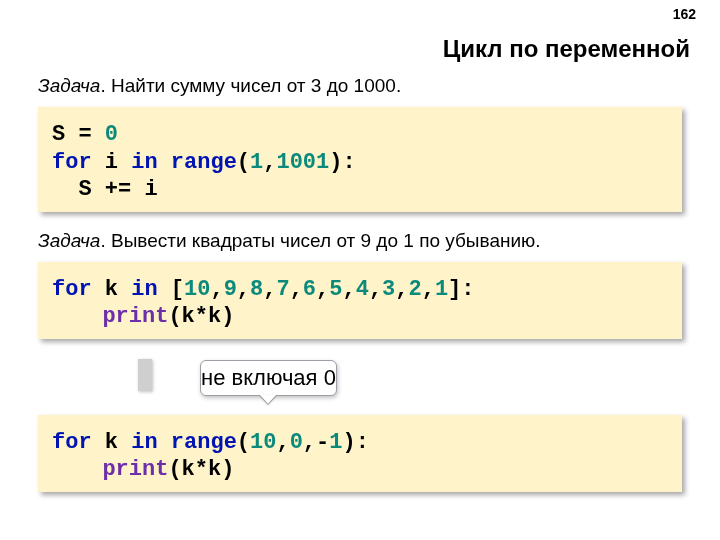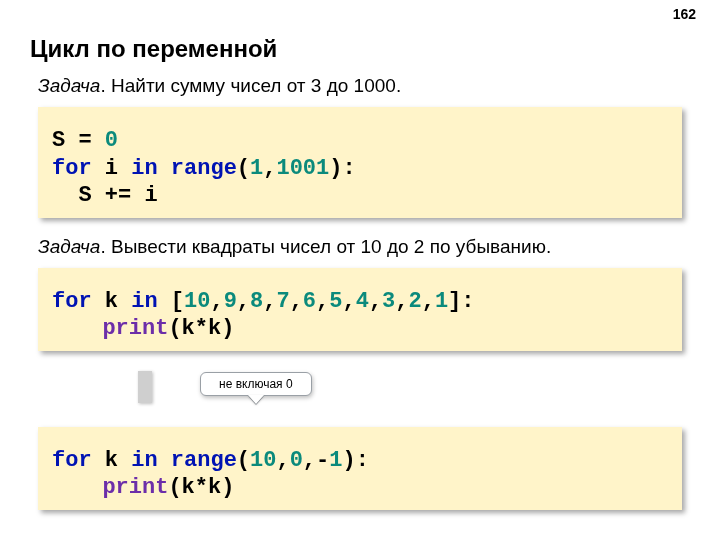--- a/index.html
+++ b/index.html
@@ -17,30 +17,31 @@
     top: 6px;
     right: 24px;
     font-size: 14px;
     font-weight: bold;
   }
   .title {
     font-size: 24px;
     font-weight: bold;
     margin-top: 15px;
     margin-bottom: 12px;
+    text-align: right;
   }
   .task {
     font-size: 19px;
     margin: 10px 0 10px 8px;
   }
   .task em { font-style: italic; }
   .codebox {
     background: #fff4c9;
     box-shadow: 3px 3px 5px rgba(0,0,0,0.35);
-    padding: 20px 14px 8px 14px;
+    padding: 14px 14px 8px 14px;
     margin: 6px 8px 18px 8px;
     font-family: "Courier New", Courier, monospace;
     font-size: 22px;
     font-weight: bold;
     line-height: 1.25;
     white-space: pre;
   }
   .code-black { color: #000; }
   .code-blue  { color: #0013b3; }
   .code-teal  { color: #0b8a7c; }
@@ -58,22 +59,22 @@
     height: 32px;
     background: #cfcfcf;
     box-shadow: 1px 1px 3px rgba(0,0,0,0.25);
   }
   .bubble {
     position: absolute;
     top: 3px;
     background: #fff;
     border: 1px solid #9aa0a6;
     border-radius: 6px;
-    padding: 4px 18px;
-    font-size: 12px;
+    padding: 4px 0;
+    font-size: 22px;
     box-shadow: 1px 2px 4px rgba(0,0,0,0.25);
   }
   .bubble::after {
     content: "";
     position: absolute;
     bottom: -9px;
     left: 50%;
     transform: translateX(-50%);
     width: 0; height: 0;
     border-left: 8px solid transparent;
@@ -104,21 +105,21 @@
 
 <p class="task">
   <em>Задача</em><span>. Найти сумму чисел от 3 до 1000.</span>
 </p>
 
 <div class="codebox"><span class="code-black">S = </span><span class="code-teal">0</span>
 <span class="code-blue">for</span><span class="code-black"> i </span><span class="code-blue">in</span><span class="code-black"> </span><span class="code-blue">range</span><span class="code-black">(</span><span class="code-teal">1</span><span class="code-black">,</span><span class="code-teal">1001</span><span class="code-black">):</span>
 <span class="code-black">  S += i</span></div>
 
 <p class="task">
-  <em>Задача</em><span>. Вывести квадраты чисел от 10 до 2 по убыванию.</span>
+  <em>Задача</em><span>. Вывести квадраты чисел от 9 до 1 по убыванию.</span>
 </p>
 
 <div class="codebox"><span class="code-blue">for</span><span class="code-black"> k </span><span class="code-blue">in</span><span class="code-black"> [</span><span class="code-teal">10</span><span class="code-black">,</span><span class="code-teal">9</span><span class="code-black">,</span><span class="code-teal">8</span><span class="code-black">,</span><span class="code-teal">7</span><span class="code-black">,</span><span class="code-teal">6</span><span class="code-black">,</span><span class="code-teal">5</span><span class="code-black">,</span><span class="code-teal">4</span><span class="code-black">,</span><span class="code-teal">3</span><span class="code-black">,</span><span class="code-teal">2</span><span class="code-black">,</span><span class="code-teal">1</span><span class="code-black">]:</span>
 <span class="code-black">  </span><span class="code-purple">print</span><span class="code-black">(k*k)</span></div>
 
 <div class="annot-row">
   <div class="cursor-mark"></div>
   <div class="bubble b1">не включая 0</div>
 </div>
 

